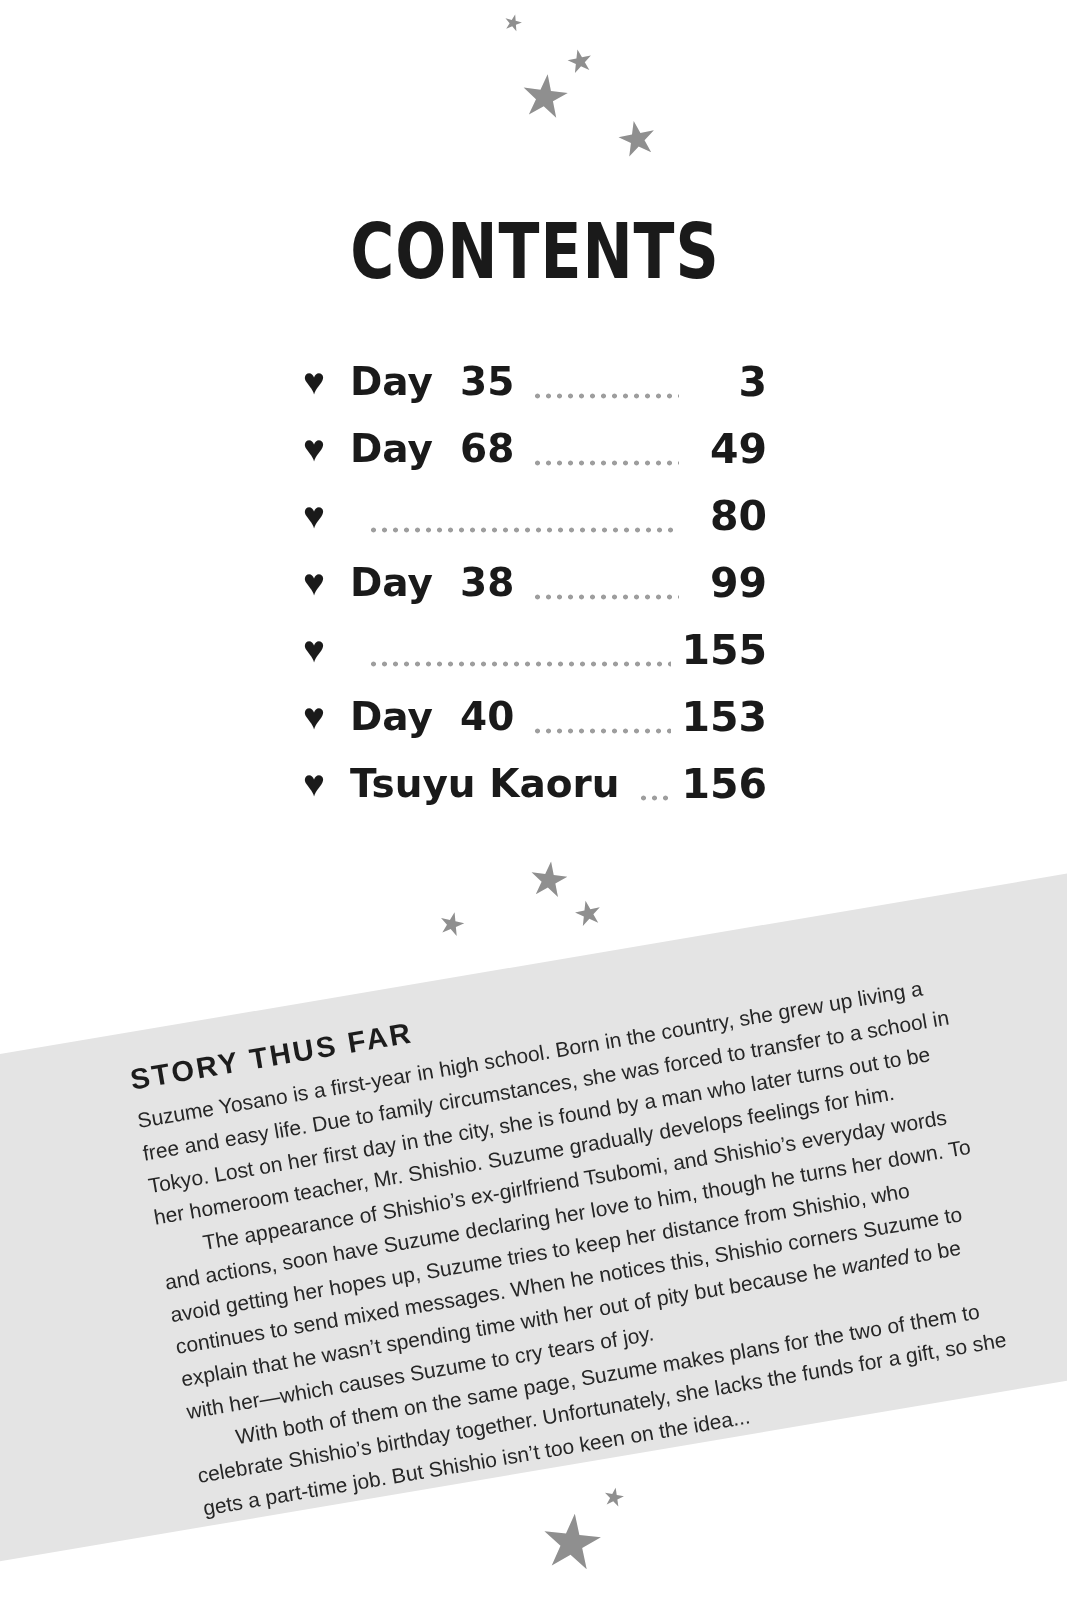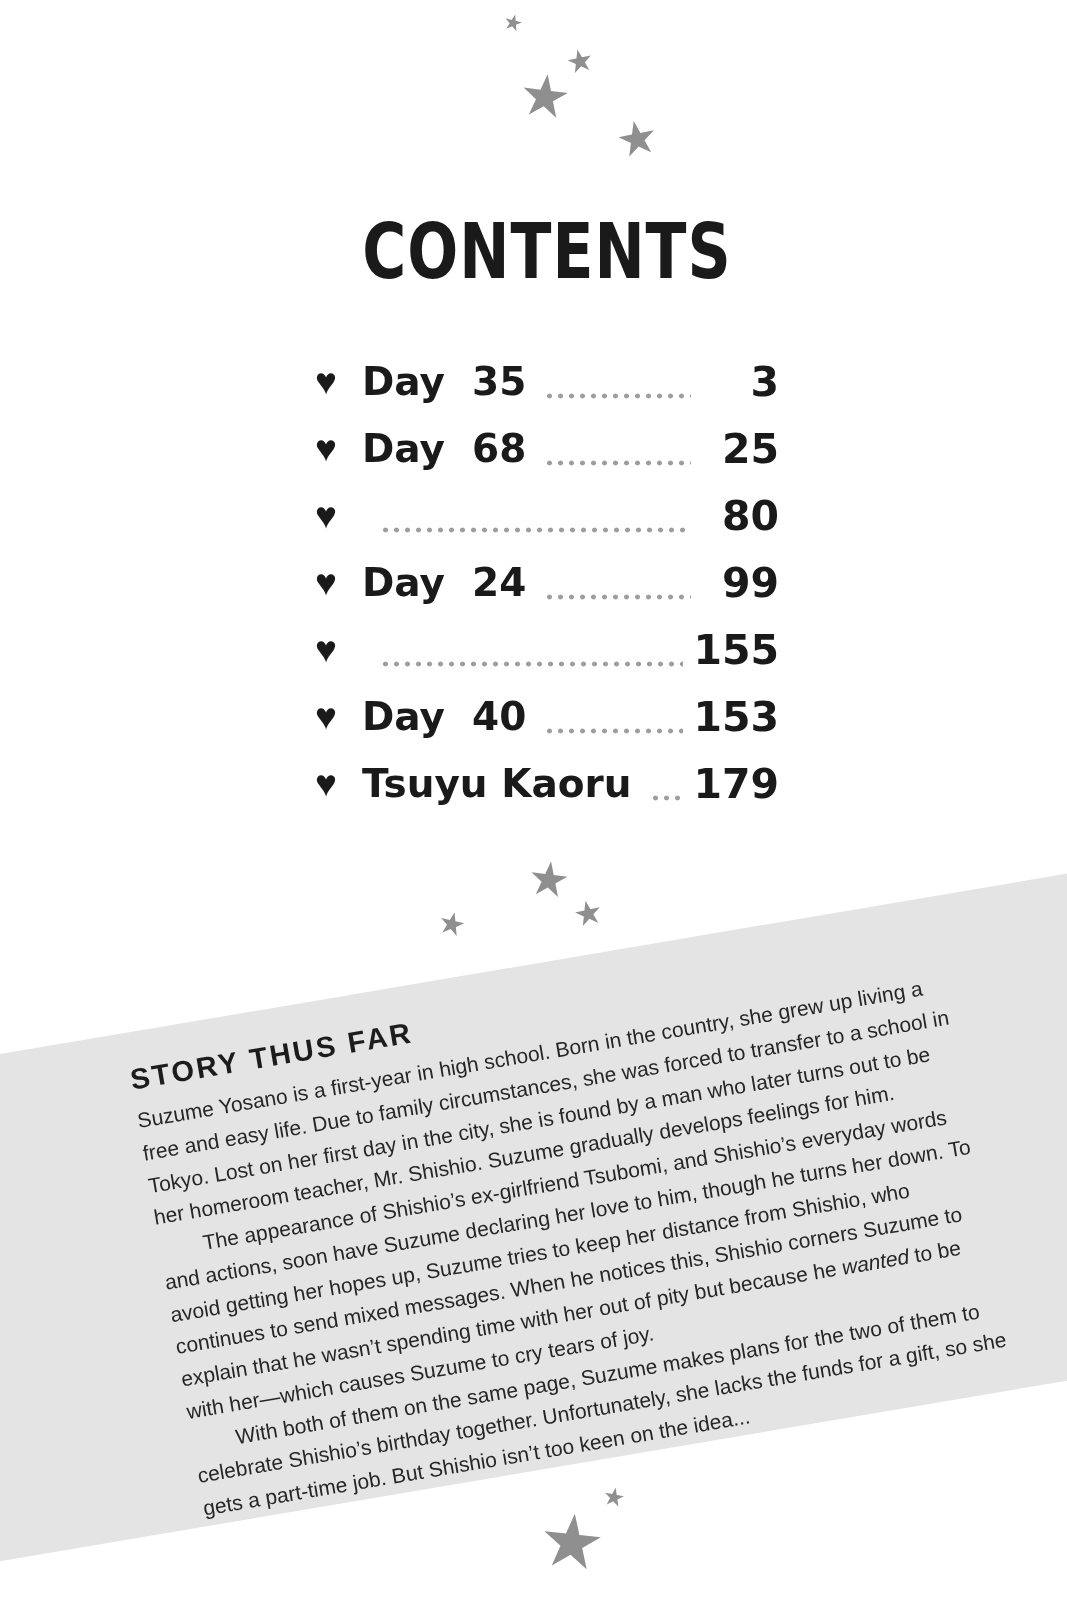--- a/index.html
+++ b/index.html
@@ -34,21 +34,21 @@
   .s4 { left: 637px; top: 138px;  font-size: 47px; --r: -11deg; }
   .s5 { left: 549px; top: 879px;  font-size: 47px; --r: 7deg; }
   .s6 { left: 588px; top: 913px;  font-size: 33px; --r: -12deg; }
   .s7 { left: 452px; top: 924px;  font-size: 31px; --r: 13deg; }
   .s8 { left: 614px; top: 1497px; font-size: 25px; --r: 10deg; }
   .s9 { left: 572px; top: 1541px; font-size: 74px; --r: 6deg; }
 
   
   .toc {
     position: absolute;
-    left: 315px; top: 206px;
+    left: 303px; top: 206px;
     width: 464px;
     color: var(--ink);
   }
   .toc-title {
     margin: 0 0 46px 0;
     font-family: "DejaVu Sans", sans-serif;
     font-weight: bold;
     font-size: 60px;
     letter-spacing: 1px;
     text-align: center;
@@ -147,32 +147,32 @@
       <span class="heart">♥</span>
       <span class="toc-label">Day  35</span>
       <span class="leader"></span>
       <span class="toc-page">3</span>
     </div>
 
     <div class="toc-row">
       <span class="heart">♥</span>
       <span class="toc-label">Day  68</span>
       <span class="leader"></span>
-      <span class="toc-page">25</span>
+      <span class="toc-page">49</span>
     </div>
 
     <div class="toc-row">
       <span class="heart">♥</span>
       <span class="leader"></span>
       <span class="toc-page">80</span>
     </div>
 
     <div class="toc-row">
       <span class="heart">♥</span>
-      <span class="toc-label">Day  24</span>
+      <span class="toc-label">Day  38</span>
       <span class="leader"></span>
       <span class="toc-page">99</span>
     </div>
 
     <div class="toc-row">
       <span class="heart">♥</span>
       <span class="leader"></span>
       <span class="toc-page">155</span>
     </div>
 
@@ -180,21 +180,21 @@
       <span class="heart">♥</span>
       <span class="toc-label">Day  40</span>
       <span class="leader"></span>
       <span class="toc-page">153</span>
     </div>
 
     <div class="toc-row">
       <span class="heart">♥</span>
       <span class="toc-label">Tsuyu Kaoru</span>
       <span class="leader"></span>
-      <span class="toc-page">179</span>
+      <span class="toc-page">156</span>
     </div>
 
   </div>
 </div>
 
 <span class="star s5">★</span>
 <span class="star s6">★</span>
 <span class="star s7">★</span>
 
 <div class="band"></div>

